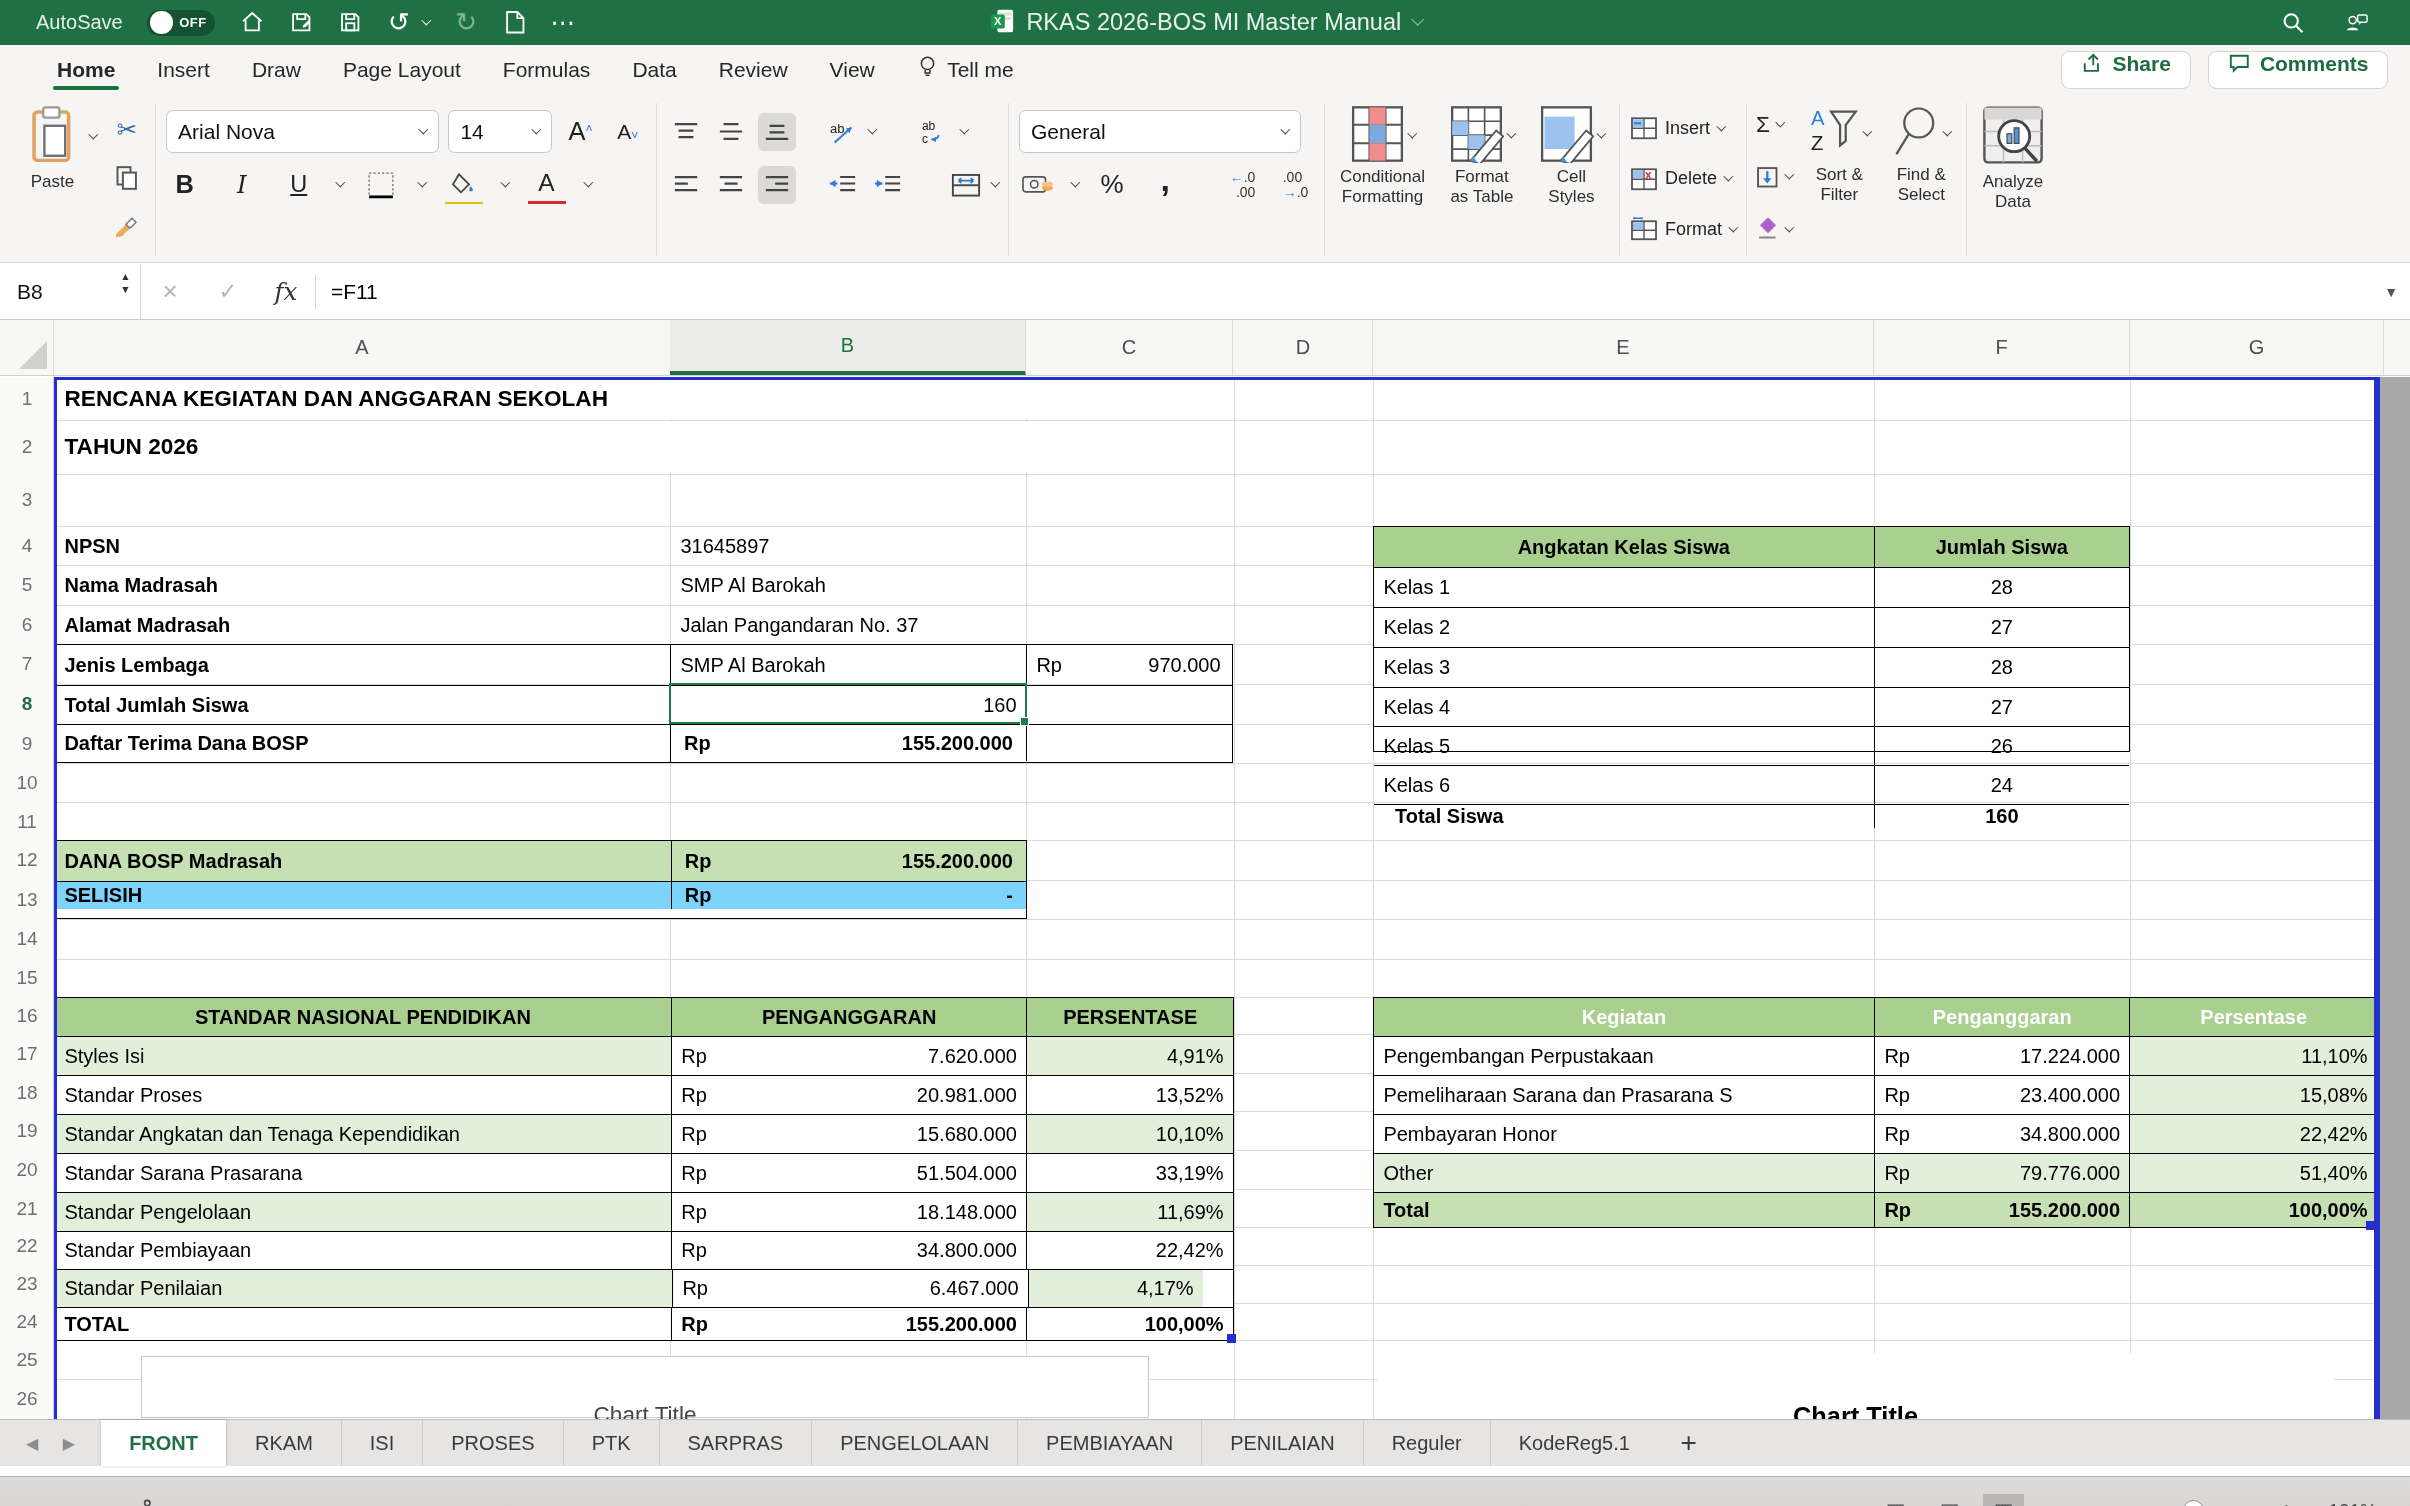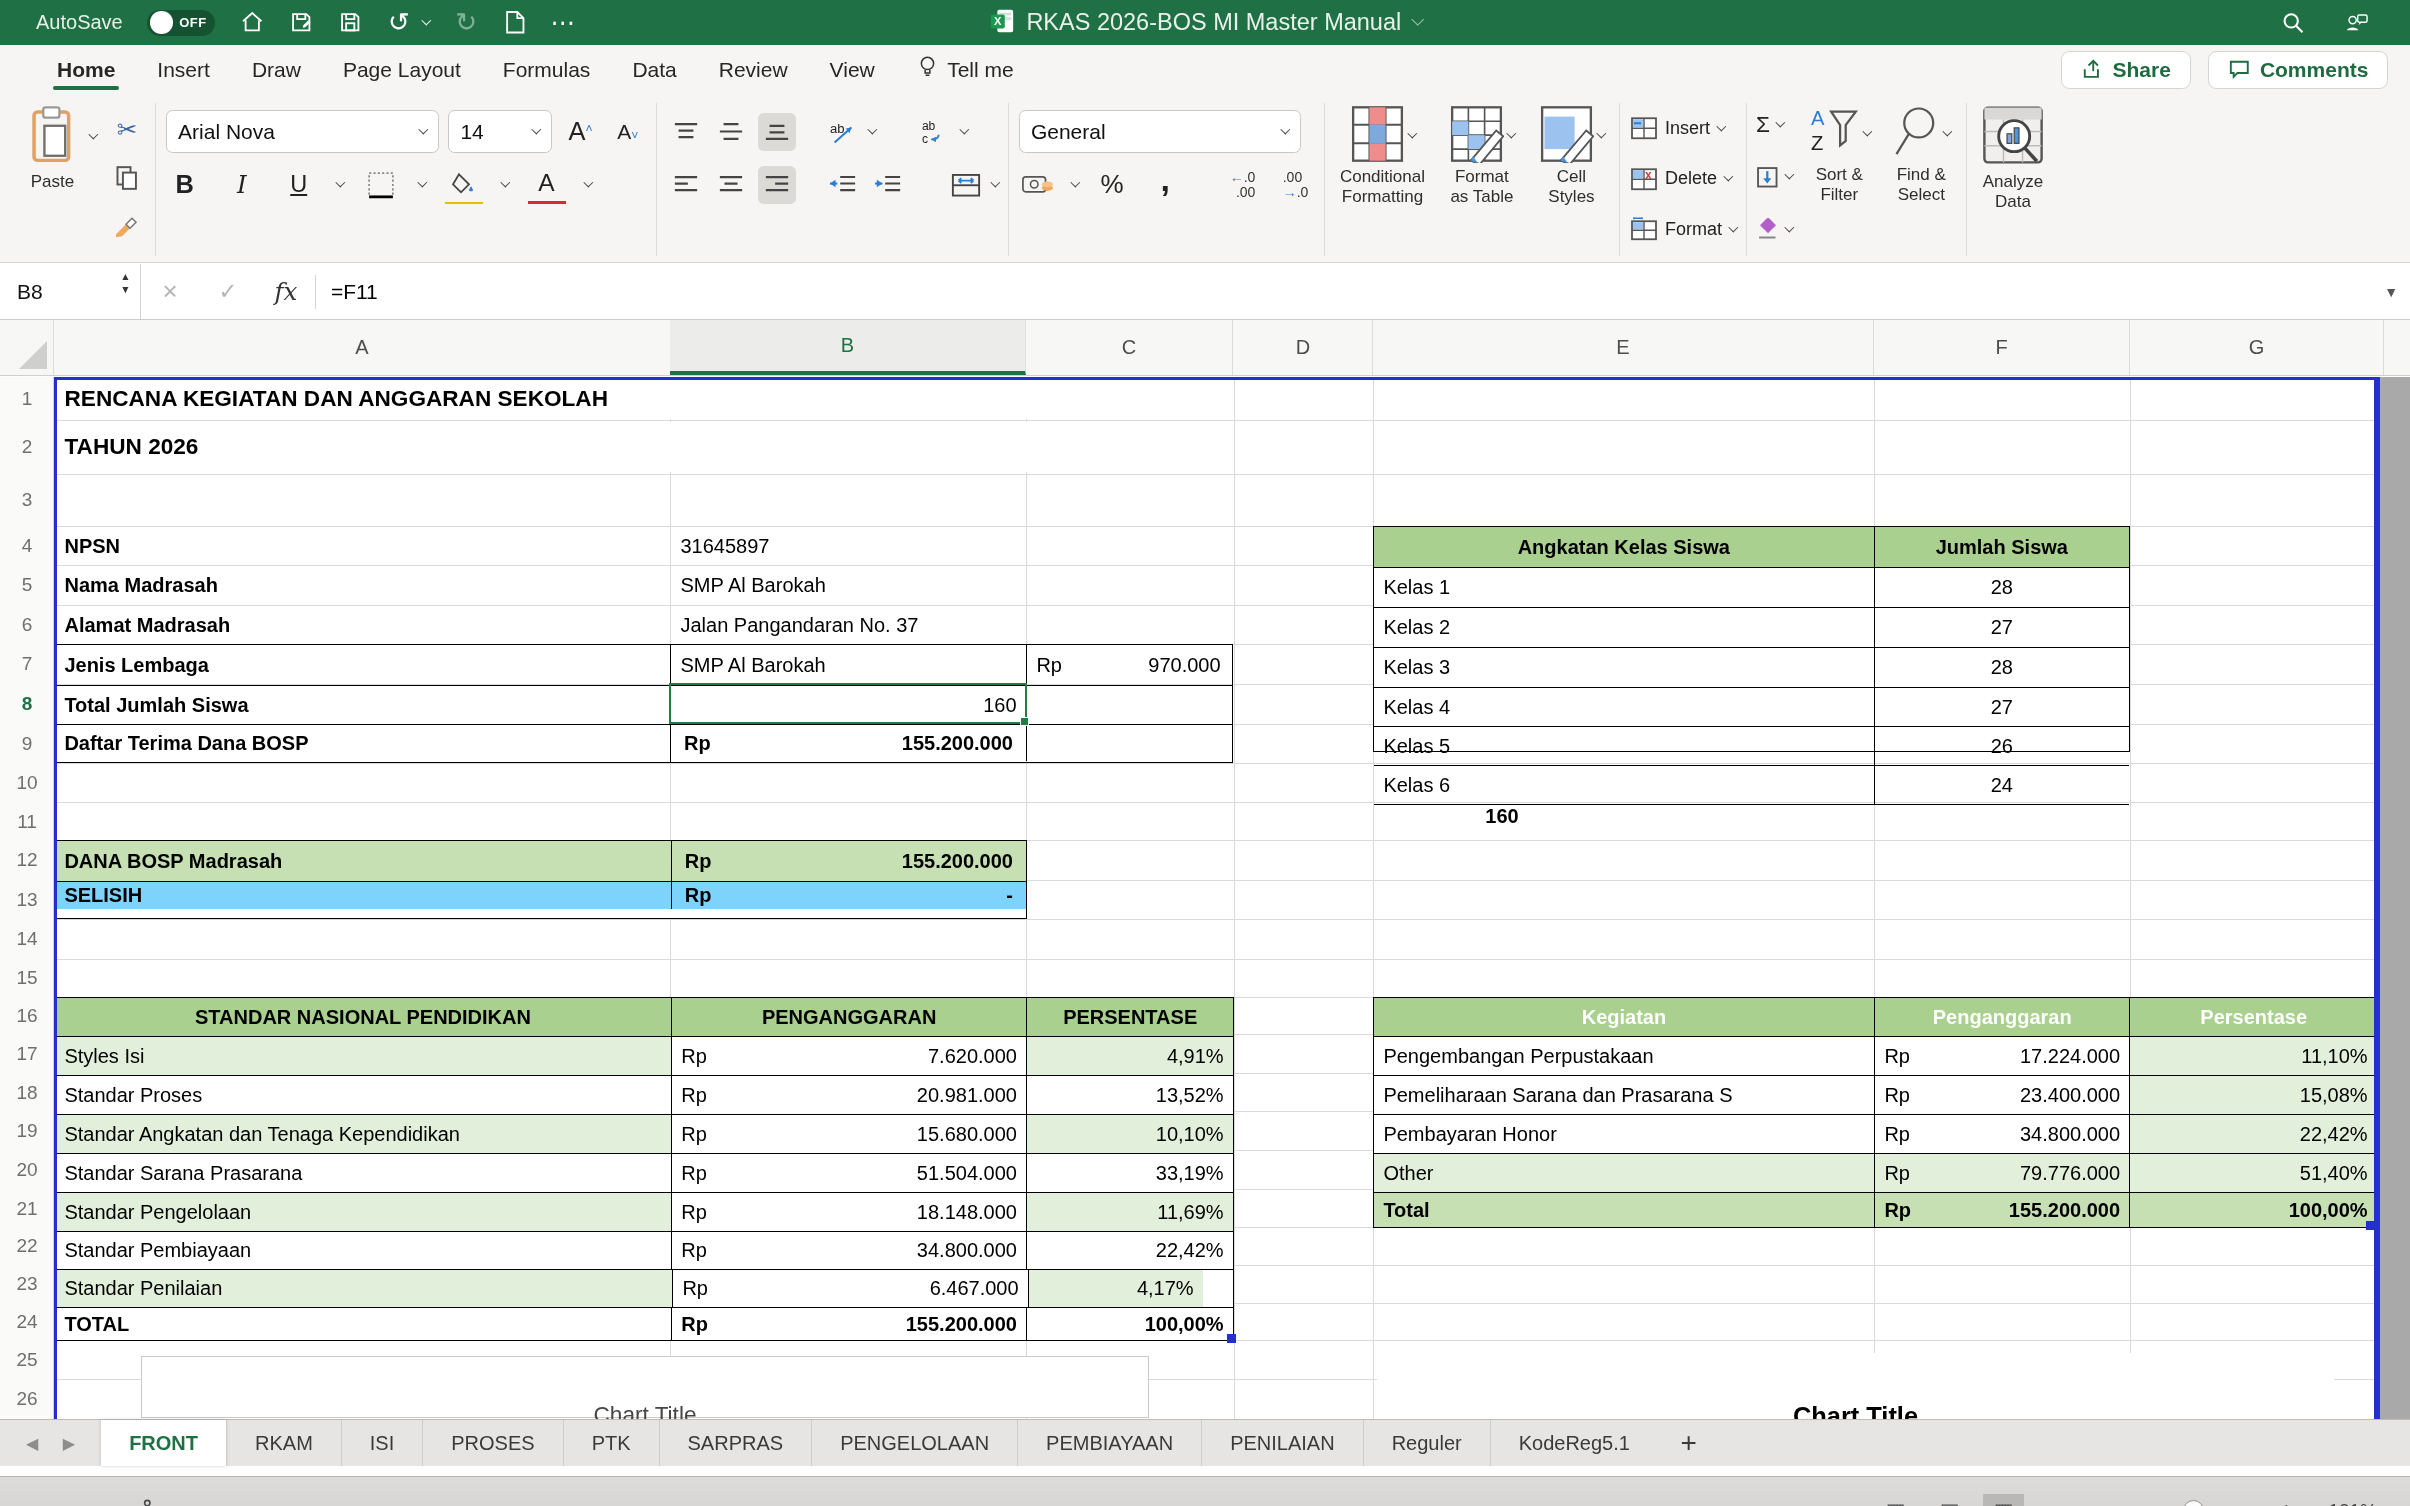--- a/index.html
+++ b/index.html
@@ -19,21 +19,21 @@
   .chev{display:inline-block;width:9.4px;height:9.4px;border-right:1.9px solid currentColor;border-bottom:1.9px solid currentColor;transform:rotate(45deg);margin-top:-4.7px}
   .chev.small{width:6.6px;height:6.6px;border-width:1.9px}
   #titlebar .tright{margin-left:auto;display:flex;align-items:center;gap:38px;padding-right:43px}
   
   #tabrow{position:absolute;left:0;top:45px;width:2411px;height:49px;background:#f6f5f3;display:flex;align-items:center}
   .rtabs{display:flex;align-items:flex-end;gap:0;padding-left:36px;height:100%}
   .rtab{font-size:21px;color:#262626;padding:12px 21px;height:100%;display:flex;align-items:center;position:relative}
   .rtab.active{font-weight:bold}
   .rtab.active:after{content:"";position:absolute;left:17px;right:17px;bottom:3.8px;height:4.7px;border-radius:2.8px;background:#1f7044}
   .tabrow-right{margin-left:auto;display:flex;gap:17px;padding-right:22.6px}
-  .pillbtn{display:flex;align-items:center;gap:9.4px;background:#fff;border:0.9px solid #d5d3d1;border-radius:8.5px;height:38px;padding:0 19px;color:#1e6b40;font-size:21px;font-weight:bold}
+  .pillbtn{display:flex;align-items:flex-start;gap:9.4px;background:#fff;border:0.9px solid #d5d3d1;border-radius:8.5px;height:38px;padding:0 19px;color:#1e6b40;font-size:21px;font-weight:bold}
   
   #ribbon{position:absolute;left:0;top:94px;width:2411px;height:169px;background:#f6f5f3;border-bottom:0.9px solid #d8d6d4;display:flex;align-items:stretch;padding:9.4px 7.5px 5.6px 13px}
   .rgroup{display:flex;flex-direction:column;justify-content:flex-start;padding:1.9px 9.4px;position:relative}
   .rgroup.sep{border-left:0.9px solid #ddd}
   .rrow{display:flex;align-items:center;gap:9.4px;height:53px}
   .combo{background:#fff;border:0.9px solid #c9c7c5;border-radius:6.6px;height:43px;display:flex;align-items:center;justify-content:space-between;padding:0 11.3px;font-size:21px;color:#111}
   .mini{font-size:14px;color:#333}
   .pressed{background:#dcdad7;border-radius:5.6px}
   .icbtn{display:inline-flex;align-items:center;justify-content:center;min-width:38px;height:38px;color:#222}
   .glabel{font-size:17px;color:#2e2e2e;text-align:center;line-height:20px;margin-top:3.8px}
@@ -743,20 +743,21 @@
     </div>
     <div class="tr" style="height:39px">
       <div class="td" style="width:501px">Kelas 5</div>
       <div class="td center" style="width:256px">26</div>
     </div>
     <div class="tr" style="height:39px">
       <div class="td" style="width:501px">Kelas 6</div>
       <div class="td center" style="width:256px">24</div>
     </div>
     <div class="tr" style="flex:1 1 auto">
+      <div class="td b" style="width:501px;padding-left:21px">Total Siswa</div>
       <div class="td center b" style="width:256px">160</div>
     </div>
   </div>
 
   <div class="tbl" style="left:1373px;top:620px;width:1005px;height:231px">
     <div class="tr" style="height:38px;background:#a9d08e">
       <div class="td th wt" style="width:501px">Kegiatan</div>
       <div class="td th wt" style="width:256px">Penganggaran</div>
       <div class="td th wt" style="width:248px">Persentase</div>
     </div>

